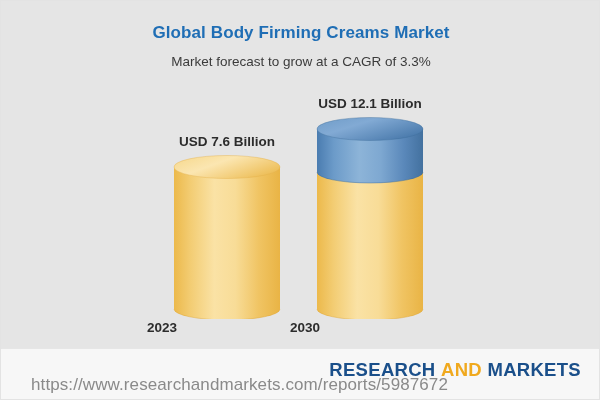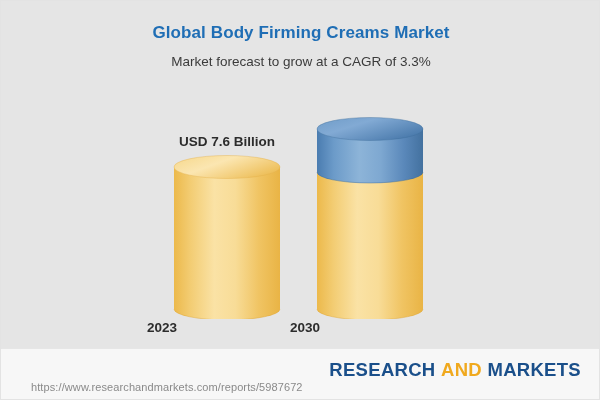--- a/index.html
+++ b/index.html
@@ -108,22 +108,22 @@
     position: absolute;
     left: 0;
     top: 348px;
     width: 598px;
     height: 50px;
     background: #f7f7f7;
   }
   #footer-url {
     position: absolute;
     left: 30px;
-    top: 32px;
-    font-size: 11px;
+    top: 26px;
+    font-size: 17px;
     color: #8a8a8a;
     letter-spacing: 0.1px;
   }
   #brand-logo {
     position: absolute;
     right: 18px;
     top: 11px;
     text-align: right;
   }
   #brand-wordmark {
@@ -186,20 +186,21 @@
         <path d="M 1 228 A 53 11 0 0 0 107 228" fill="none" stroke="#e0a93c" stroke-opacity="0.45" stroke-width="1"></path>
 
         <ellipse cx="54" cy="86" rx="53" ry="11.5" fill="url(#yellowTop2023)" stroke="#e7b busy" stroke-width="0"></ellipse>
         <ellipse cx="54" cy="86" rx="53" ry="11.5" fill="none" stroke="#e3ae48" stroke-opacity="0.5" stroke-width="0.8"></ellipse>
       </svg>
 
       <div class="category-label">2023</div>
     </div>
 
     <div class="bar-group" id="bar-group-2030">
+      <div class="value-label" id="value-label-2030">USD 12.1 Billion</div>
 
       <svg class="cylinder-svg" viewBox="0 0 108 238">
         <defs>
           <linearGradient id="yellowBody2030" x1="0" y1="0" x2="1" y2="0">
             <stop offset="0%" stop-color="#ecb94b"></stop>
             <stop offset="16%" stop-color="#f3cd74"></stop>
             <stop offset="38%" stop-color="#fae2a5"></stop>
             <stop offset="58%" stop-color="#f8dc97"></stop>
             <stop offset="80%" stop-color="#f0c463"></stop>
             <stop offset="100%" stop-color="#e9b445"></stop>

